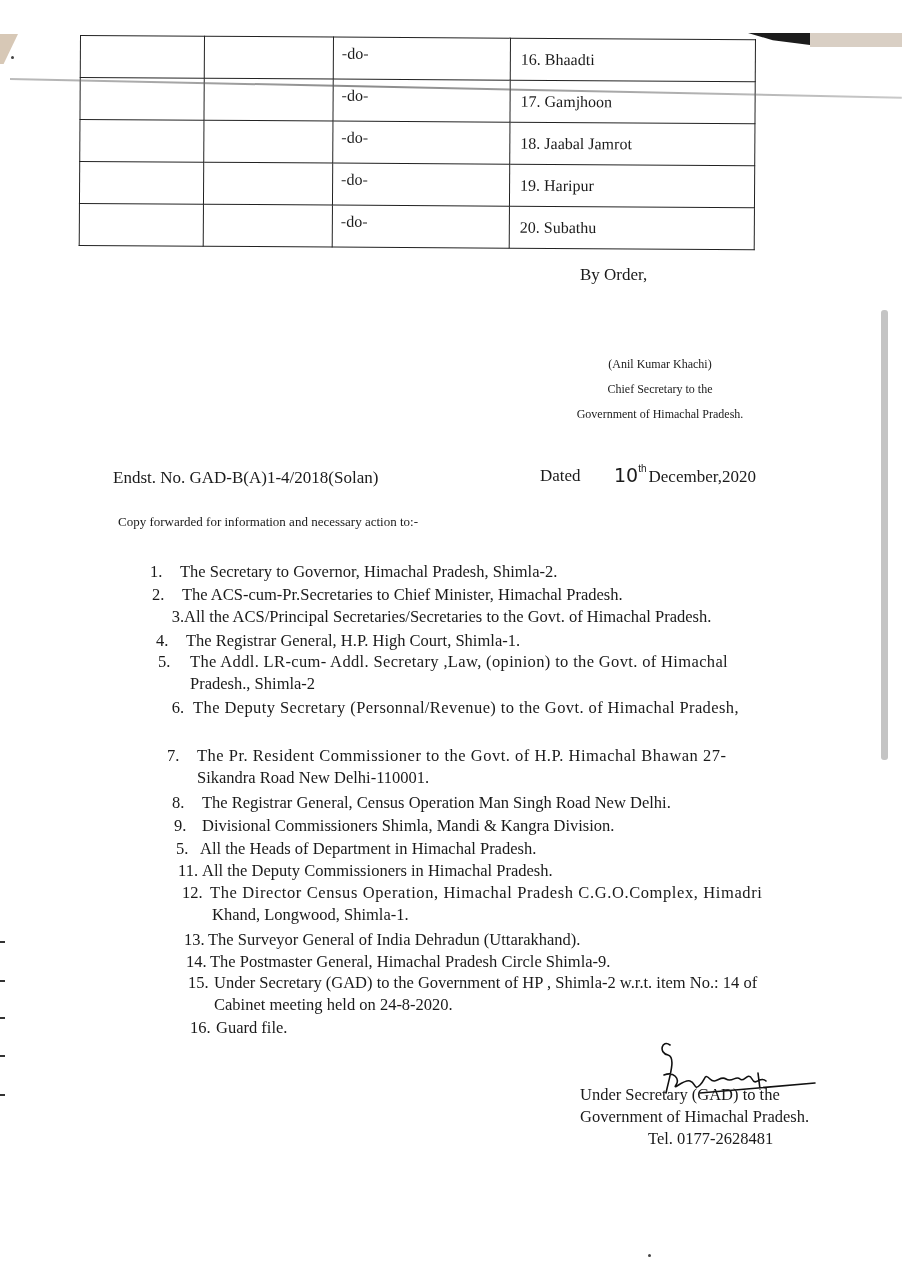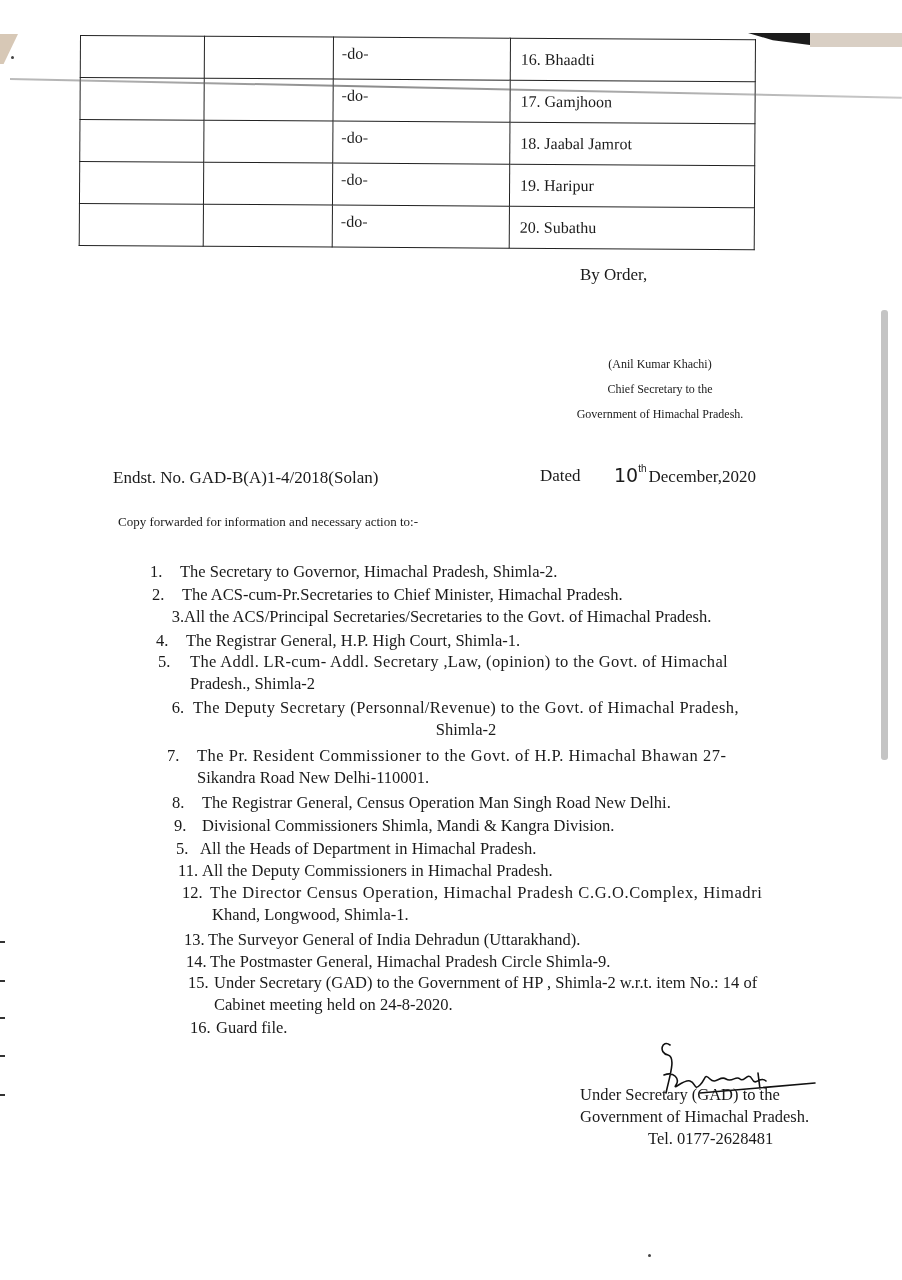--- a/index.html
+++ b/index.html
@@ -128,21 +128,21 @@
 </div>
 
 <div class="copy-fwd">Copy forwarded for information and necessary action to:-</div>
 
 <ol class="cc-list">
   <li class="cc-item" style="left:150px;top:561px;"><span class="num" style="width:30px">1.</span><span>The Secretary to Governor, Himachal Pradesh, Shimla-2.</span></li>
   <li class="cc-item" style="left:152px;top:584px;"><span class="num" style="width:30px">2.</span><span>The ACS-cum-Pr.Secretaries to Chief Minister, Himachal Pradesh.</span></li>
   <li class="cc-item" style="left:154px;top:606px;text-align:right;"><span class="num" style="width:30px">3.</span><span>All the ACS/Principal Secretaries/Secretaries to the Govt. of Himachal Pradesh.</span></li>
   <li class="cc-item" style="left:156px;top:630px;"><span class="num" style="width:30px">4.</span><span>The Registrar General, H.P. High Court, Shimla-1.</span></li>
   <li class="cc-item" style="left:158px;top:651px;"><span class="num" style="width:32px">5.</span><span style="letter-spacing:0.35px">The Addl. LR-cum- Addl. Secretary ,Law, (opinion) to the Govt. of Himachal</span><span class="cont" style="padding-left:32px">Pradesh., Shimla-2</span></li>
-  <li class="cc-item" style="left:163px;top:697px;text-align:center;"><span class="num" style="width:30px">6.</span><span style="letter-spacing:0.4px">The Deputy Secretary (Personnal/Revenue) to the Govt. of Himachal Pradesh,</span><span class="cont" style="padding-left:30px">Shimla-2</span></li>
+  <li class="cc-item" style="left:163px;top:697px;text-align:center;"><span class="num" style="width:30px">6.</span><span style="letter-spacing:0.4px">The Deputy Secretary (Personnal/Revenue) to the Govt. of Himachal Pradesh,</span></li>
   <li class="cc-item" style="left:167px;top:745px;"><span class="num" style="width:30px">7.</span><span style="letter-spacing:0.5px">The Pr. Resident Commissioner to the Govt. of H.P. Himachal Bhawan 27-</span><span class="cont" style="padding-left:30px">Sikandra Road New Delhi-110001.</span></li>
   <li class="cc-item" style="left:172px;top:792px;"><span class="num" style="width:30px">8.</span><span>The Registrar General, Census Operation Man Singh Road New Delhi.</span></li>
   <li class="cc-item" style="left:174px;top:815px;"><span class="num" style="width:28px">9.</span><span>Divisional Commissioners Shimla, Mandi &amp; Kangra Division.</span></li>
   <li class="cc-item" style="left:176px;top:838px;"><span class="num" style="width:24px">5.</span><span>All the Heads of Department in Himachal Pradesh.</span></li>
   <li class="cc-item" style="left:178px;top:860px;"><span class="num" style="width:24px">11.</span><span>All the Deputy Commissioners in Himachal Pradesh.</span></li>
   <li class="cc-item" style="left:182px;top:882px;"><span class="num" style="width:28px">12.</span><span style="letter-spacing:0.6px">The Director Census Operation, Himachal Pradesh C.G.O.Complex, Himadri</span><span class="cont" style="padding-left:30px">Khand, Longwood, Shimla-1.</span></li>
   <li class="cc-item" style="left:184px;top:929px;"><span class="num" style="width:24px">13.</span><span>The Surveyor General of India Dehradun (Uttarakhand).</span></li>
   <li class="cc-item" style="left:186px;top:951px;"><span class="num" style="width:24px">14.</span><span>The Postmaster General, Himachal Pradesh Circle Shimla-9.</span></li>
   <li class="cc-item" style="left:188px;top:972px;"><span class="num" style="width:26px">15.</span><span>Under Secretary (GAD) to the Government of HP , Shimla-2 w.r.t. item No.: 14 of</span><span class="cont" style="padding-left:26px">Cabinet meeting held on 24-8-2020.</span></li>
   <li class="cc-item" style="left:190px;top:1017px;"><span class="num" style="width:26px">16.</span><span>Guard file.</span></li>

